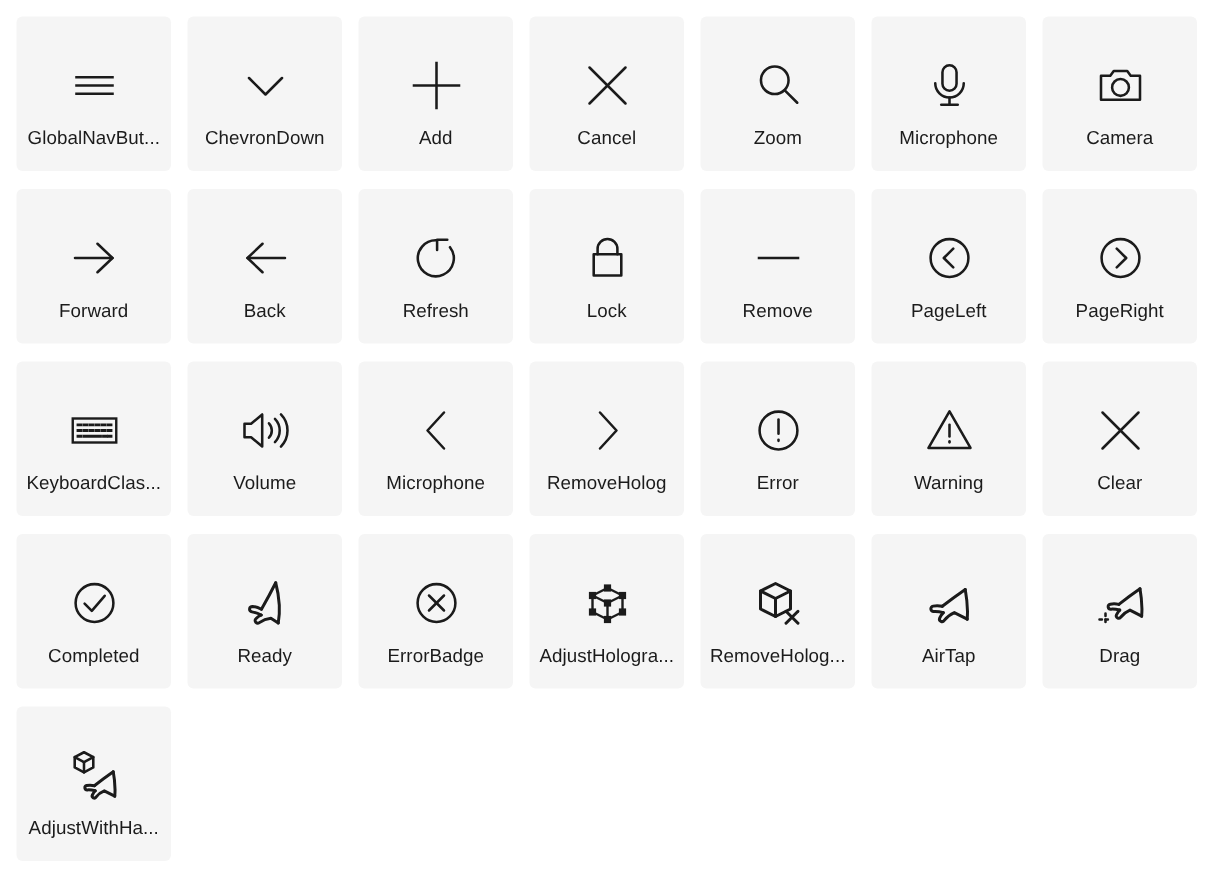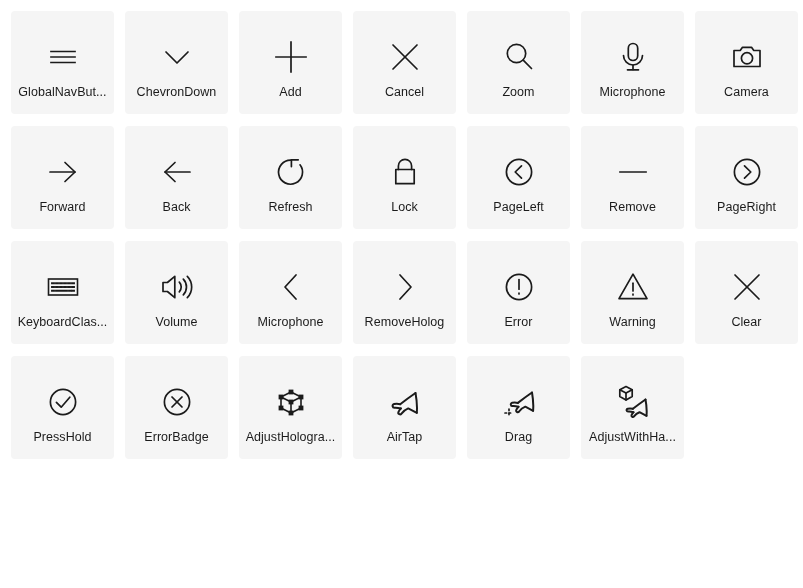--- a/index.html
+++ b/index.html
@@ -190,35 +190,35 @@
       <path d="M10.4 14.5 v-3.6 a6.6 6.6 0 0 1 13.2 0 v3.6"></path>
       <rect x="7.8" y="14.5" width="18.4" height="14.2"></rect>
           </g>
         </svg>
       </div>
       <div class="icon-label">Lock</div>
     </div>
     <div class="icon-card">
       <div class="icon-glyph">
         <svg width="34" height="34" viewBox="0 0 34 34">
+          <line x1="4" y1="17" x2="30" y2="17" stroke="currentColor" fill="none" stroke-width="1.7" stroke-linecap="square" stroke-linejoin="miter"></line>
+        </svg>
+      </div>
+      <div class="icon-label">Remove</div>
+    </div>
+    <div class="icon-card">
+      <div class="icon-glyph">
+        <svg width="34" height="34" viewBox="0 0 34 34">
           <g stroke="currentColor" fill="none" stroke-width="1.7" stroke-linecap="round" stroke-linejoin="round">
       <circle cx="17" cy="17" r="12.6"></circle>
       <polyline points="19.5,10.8 13.2,17 19.5,23.2"></polyline>
           </g>
         </svg>
       </div>
       <div class="icon-label">PageLeft</div>
-    </div>
-    <div class="icon-card">
-      <div class="icon-glyph">
-        <svg width="34" height="34" viewBox="0 0 34 34">
-          <line x1="4" y1="17" x2="30" y2="17" stroke="currentColor" fill="none" stroke-width="1.7" stroke-linecap="square" stroke-linejoin="miter"></line>
-        </svg>
-      </div>
-      <div class="icon-label">Remove</div>
     </div>
     <div class="icon-card">
       <div class="icon-glyph">
         <svg width="34" height="34" viewBox="0 0 34 34">
           <g stroke="currentColor" fill="none" stroke-width="1.7" stroke-linecap="round" stroke-linejoin="round">
       <circle cx="17" cy="17" r="12.6"></circle>
       <polyline points="14.5,10.8 20.8,17 14.5,23.2"></polyline>
           </g>
         </svg>
       </div>
@@ -318,21 +318,34 @@
     </div>
     <div class="icon-card">
       <div class="icon-glyph">
         <svg width="34" height="34" viewBox="0 0 34 34">
           <g stroke="currentColor" fill="none" stroke-width="1.7" stroke-linecap="round" stroke-linejoin="round">
       <circle cx="17" cy="17" r="12.6"></circle>
       <polyline points="10.4,17.4 15.2,22.2 23.8,12.2"></polyline>
           </g>
         </svg>
       </div>
-      <div class="icon-label">PressHold</div>
+      <div class="icon-label">Completed</div>
+    </div>
+    <div class="icon-card">
+      <div class="icon-glyph">
+        <svg width="34" height="36" viewBox="0 0 34 36">
+          <g stroke="currentColor" fill="none" stroke-width="2" stroke-linecap="round" stroke-linejoin="round">
+      <path d="M23.8 4.5 C20.8 10.5 17.6 16.4 14.3 22.2"></path>
+      <path d="M23.8 4.5 C25.1 9.4 25.9 14.4 26.2 19.4 C26.4 23.4 26.2 27.4 25.5 31.3"></path>
+      <path d="M14.3 22.2 C12.4 21.1 10.4 20.4 8.4 20.3 C7.3 20.3 6.5 20.9 6.4 21.9 C6.3 22.9 7 23.7 8 23.9 C10.1 24.3 12.2 25 14.1 26"></path>
+      <path d="M14.1 26 C12.8 26.6 11.6 27.4 10.6 28.5 C9.9 29.2 9.9 30.2 10.6 30.9 C11.2 31.5 12.2 31.6 12.9 31.1 C15.2 29.5 17.9 28.5 20.6 28.2 L25.5 31.3"></path>
+          </g>
+        </svg>
+      </div>
+      <div class="icon-label">Ready</div>
     </div>
     <div class="icon-card">
       <div class="icon-glyph">
         <svg width="34" height="34" viewBox="0 0 34 34">
           <g stroke="currentColor" fill="none" stroke-width="1.7" stroke-linecap="round" stroke-linejoin="round">
       <circle cx="17" cy="17" r="12.6"></circle>
       <line x1="12" y1="12" x2="22" y2="22"></line>
       <line x1="22" y1="12" x2="12" y2="22"></line>
           </g>
         </svg>
@@ -355,20 +368,34 @@
         <rect x="25.6" y="21.6" width="4.8" height="4.8"></rect>
         <rect x="15.6" y="15.6" width="4.8" height="4.8"></rect>
       </g>
           </g>
         </svg>
       </div>
       <div class="icon-label">AdjustHologra...</div>
     </div>
     <div class="icon-card">
       <div class="icon-glyph">
+        <svg width="36" height="36" viewBox="0 0 36 36">
+          <g stroke="currentColor" fill="none" stroke-width="2" stroke-linejoin="round" stroke-linecap="round">
+      <polygon points="16,5 26,10 26,22 16,27 6,22 6,10"></polygon>
+      <polyline points="6,10 16,15 26,10"></polyline>
+      <line x1="16" y1="15" x2="16" y2="27"></line>
+      <line x1="23" y1="23.5" x2="31" y2="31.5"></line>
+      <line x1="31" y1="23.5" x2="23" y2="31.5"></line>
+          </g>
+        </svg>
+      </div>
+      <div class="icon-label">RemoveHolog...</div>
+    </div>
+    <div class="icon-card">
+      <div class="icon-glyph">
         <svg width="36" height="34" viewBox="0 0 36 34">
           <g stroke="currentColor" fill="none" stroke-width="2" stroke-linecap="round" stroke-linejoin="round">
       <path d="M28.5 8 C23.3 11.6 18.2 15.3 13.2 19.2"></path>
       <path d="M28.5 8 C29.4 12.9 29.9 17.8 30 22.7 C30 24.4 29.9 26.1 29.8 27.8"></path>
       <path d="M13.2 19.2 C11.2 18.8 9.1 18.7 7.1 19.1 C6 19.3 5.4 20.2 5.6 21.2 C5.8 22.2 6.7 22.8 7.7 22.7 C9.8 22.6 11.9 22.9 13.9 23.4"></path>
       <path d="M13.9 23.4 C12.9 24.4 12.1 25.6 11.5 26.9 C11.1 27.8 11.4 28.8 12.3 29.2 C13.1 29.6 14,29.3 14.5 28.6 C16.3 26.3 18.6 24.5 21.2 23.4 L29.8 27.8"></path>
           </g>
         </svg>
       </div>
       <div class="icon-label">AirTap</div>

